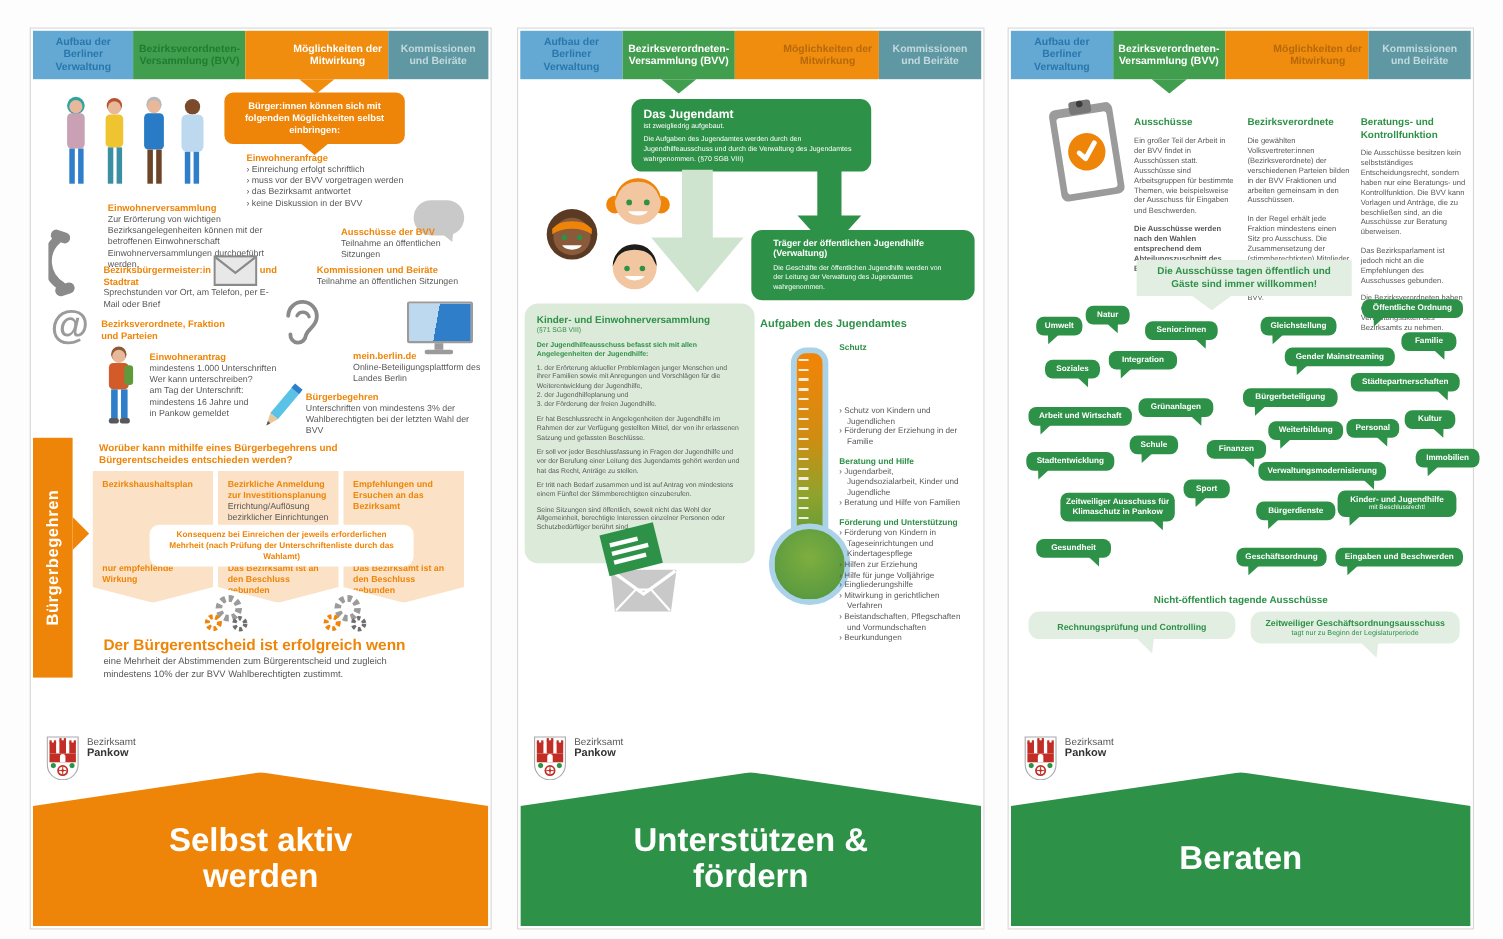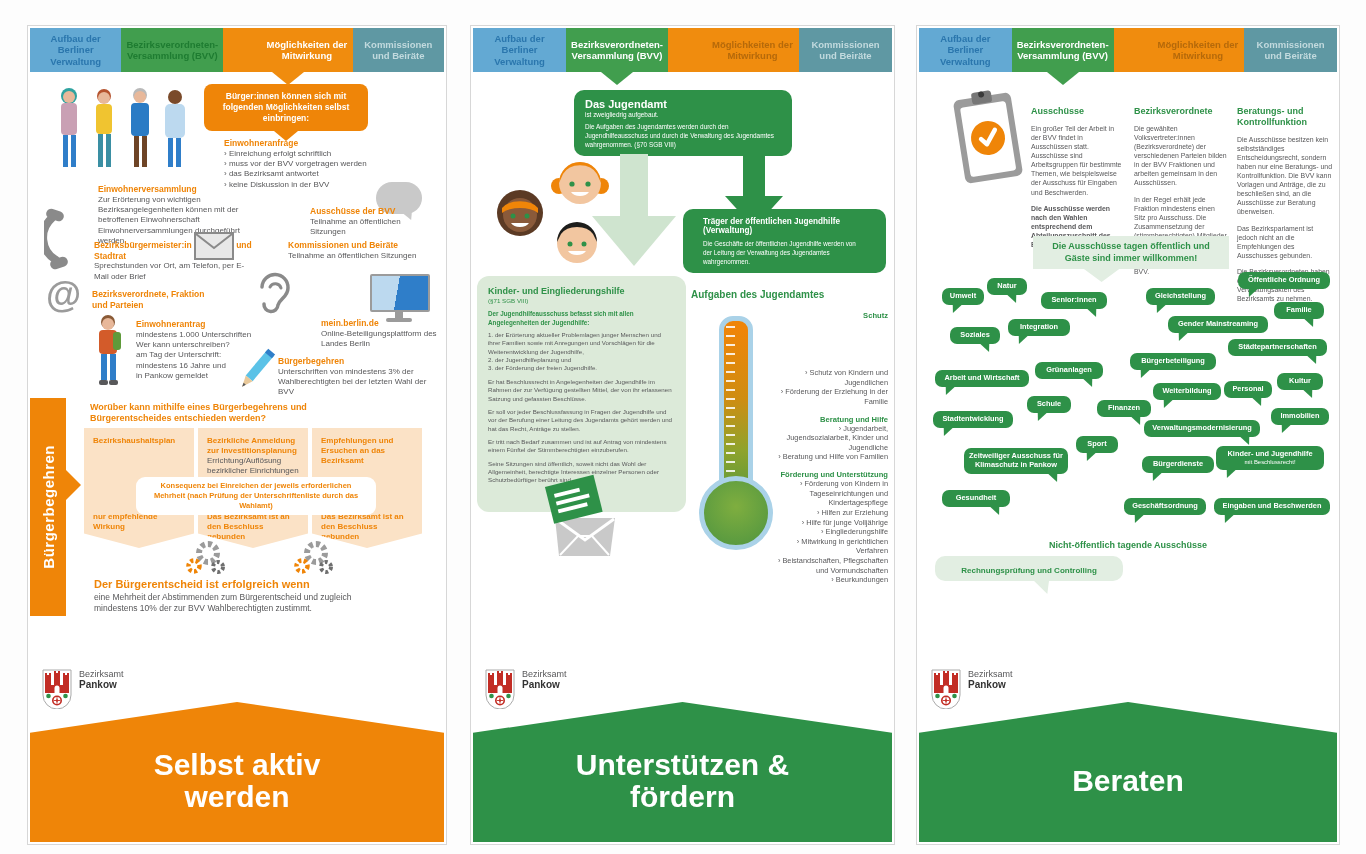--- a/index.html
+++ b/index.html
@@ -261,21 +261,21 @@
       <circle cx="10" cy="26" r="5.5" fill="none" stroke="#ef8508" stroke-width="4.5" stroke-dasharray="3 2.4"></circle>
       <circle cx="34" cy="27" r="5" fill="none" stroke="#6e6e6e" stroke-width="4" stroke-dasharray="3 2.4"></circle>
     </svg>
     <svg class="abs" style="left:264px;top:514px;" width="42" height="36" viewBox="0 0 42 36">
       <circle cx="24" cy="13" r="9" fill="none" stroke="#9b9b9b" stroke-width="6" stroke-dasharray="4 3"></circle>
       <circle cx="10" cy="26" r="5.5" fill="none" stroke="#ef8508" stroke-width="4.5" stroke-dasharray="3 2.4"></circle>
       <circle cx="34" cy="27" r="5" fill="none" stroke="#6e6e6e" stroke-width="4" stroke-dasharray="3 2.4"></circle>
     </svg>
 
     <div class="abs" style="left:66px;top:552px;width:300px;">
-      <div class="oh" style="font-size:11px;">Der Bürgerentscheid ist erfolgreich wenn</div>
+      <div class="oh" style="font-size:14px;">Der Bürgerentscheid ist erfolgreich wenn</div>
       <div class="bt" style="font-size:8.5px;">eine Mehrheit der Abstimmenden zum Bürgerentscheid und zugleich mindestens 10% der zur BVV Wahlberechtigten zustimmt.</div>
     </div>
 
     <div class="logo">
       <svg width="30" height="40" viewBox="0 0 30 40">
         <path d="M1 1 h28 v25 a14 14 0 0 1 -28 0 z" fill="#fff" stroke="#aaa" stroke-width="1"></path>
         <rect x="3" y="6" width="6" height="10" fill="#c22d25"></rect>
           <rect x="3" y="4" width="2" height="3" fill="#c22d25"></rect>
           <rect x="7" y="4" width="2" height="3" fill="#c22d25"></rect>
         <rect x="12" y="4" width="6" height="12" fill="#c22d25"></rect>
@@ -351,41 +351,41 @@
         <circle cx="31" cy="26" r="2.5" fill="#2e9148"></circle>
       <path d="M15 33 a10 7 0 0 0 18 0 z" fill="#fff"></path>
     </svg>
 
     <div class="gbox" style="left:212px;top:183px;width:203px;height:64px;padding:8px 20px;">
       <div class="t" style="font-size:8.2px;">Träger der öffentlichen Jugendhilfe (Verwaltung)</div>
       <div style="font-size:6.3px;margin-top:5px;line-height:1.4;">Die Geschäfte der öffentlichen Jugendhilfe werden von der Leitung der Verwaltung des Jugendamtes wahrgenommen.</div>
     </div>
 
     <div class="lgbox" style="left:6px;top:250px;width:209px;height:236px;padding:10px 11px;">
-      <div class="gh" style="font-size:9px;">Kinder- und Eingliederungshilfe</div>
+      <div class="gh" style="font-size:9px;">Kinder- und Einwohnerversammlung</div>
       <div class="gh" style="font-size:6.2px;font-weight:normal;margin-top:1px;">(§71 SGB VIII)</div>
       <div class="gh" style="font-size:6.3px;margin-top:6px;line-height:1.35;">Der Jugendhilfeausschuss befasst sich mit allen Angelegenheiten der Jugendhilfe:</div>
       <div class="bt" style="font-size:6.2px;margin-top:4px;line-height:1.35;">1. der Erörterung aktueller Problemlagen junger Menschen und ihrer Familien sowie mit Anregungen und Vorschlägen für die Weiterentwicklung der Jugendhilfe,</div>
       <div class="bt" style="font-size:6.2px;line-height:1.35;">2. der Jugendhilfeplanung und</div>
       <div class="bt" style="font-size:6.2px;line-height:1.35;">3. der Förderung der freien Jugendhilfe.</div>
       <div class="bt" style="font-size:6.2px;margin-top:5px;line-height:1.35;">Er hat Beschlussrecht in Angelegenheiten der Jugendhilfe im Rahmen der zur Verfügung gestellten Mittel, der von ihr erlassenen Satzung und gefassten Beschlüsse.</div>
       <div class="bt" style="font-size:6.2px;margin-top:5px;line-height:1.35;">Er soll vor jeder Beschlussfassung in Fragen der Jugendhilfe und vor der Berufung einer Leitung des Jugendamts gehört werden und hat das Recht, Anträge zu stellen.</div>
       <div class="bt" style="font-size:6.2px;margin-top:5px;line-height:1.35;">Er tritt nach Bedarf zusammen und ist auf Antrag von mindestens einem Fünftel der Stimmberechtigten einzuberufen.</div>
       <div class="bt" style="font-size:6.2px;margin-top:5px;line-height:1.35;">Seine Sitzungen sind öffentlich, soweit nicht das Wohl der Allgemeinheit, berechtigte Interessen einzelner Personen oder Schutzbedürftiger berührt sind.</div>
     </div>
 
     <div class="abs gh" style="left:220px;top:263px;font-size:10px;">Aufgaben des Jugendamtes</div>
 
     <div class="thermo" style="left:228px;top:290px;width:70px;height:228px;">
       <div class="tube"></div>
         <div class="ticks"></div>
         <div class="bulb"></div>
     </div>
 
-    <div class="abs" style="left:305px;top:285px;width:112px;text-align:right;">
+    <div class="abs" style="left:292px;top:285px;width:112px;">
       <div class="gh" style="font-size:7.6px;">Schutz</div>
       <div class="bt li" style="font-size:7.4px;margin-top:48px;">Schutz von Kindern und Jugendlichen</div>
       <div class="bt li" style="font-size:7.4px;">Förderung der Erziehung in der Familie</div>
       <div class="gh" style="font-size:7.6px;margin-top:8px;">Beratung und Hilfe</div>
       <div class="bt li" style="font-size:7.4px;">Jugendarbeit, Jugendsozialarbeit, Kinder und Jugendliche</div>
       <div class="bt li" style="font-size:7.4px;">Beratung und Hilfe von Familien</div>
       <div class="gh" style="font-size:7.6px;margin-top:8px;">Förderung und Unterstützung</div>
       <div class="bt li" style="font-size:7.4px;">Förderung von Kindern in Tageseinrichtungen und Kindertagespflege</div>
       <div class="bt li" style="font-size:7.4px;">Hilfen zur Erziehung</div>
       <div class="bt li" style="font-size:7.4px;">Hilfe für junge Volljährige</div>
@@ -491,33 +491,37 @@
     <div class="bub tl" style="left:213px;top:327px;width:86px;"><span>Bürgerbeteiligung</span></div>
     <div class="bub tl" style="left:18px;top:344px;width:94px;"><span>Arbeit und Wirtschaft</span></div>
     <div class="bub tr" style="left:118px;top:336px;width:68px;"><span>Grünanlagen</span></div>
     <div class="bub tl" style="left:236px;top:357px;width:68px;"><span>Weiterbildung</span></div>
     <div class="bub tr" style="left:307px;top:355px;width:48px;"><span>Personal</span></div>
     <div class="bub tr" style="left:360px;top:347px;width:46px;"><span>Kultur</span></div>
     <div class="bub tl" style="left:110px;top:370px;width:44px;"><span>Schule</span></div>
     <div class="bub tr" style="left:180px;top:374px;width:54px;"><span>Finanzen</span></div>
     <div class="bub tl" style="left:16px;top:385px;width:80px;"><span>Stadtentwicklung</span></div>
     <div class="bub tr" style="left:227px;top:394px;width:116px;"><span>Verwaltungsmodernisierung</span></div>
-    <div class="bub tl" style="left:354px;top:382px;width:58px;"><span>Immobilien</span></div>
+    <div class="bub tl" style="left:370px;top:382px;width:58px;"><span>Immobilien</span></div>
     <div class="bub tl" style="left:159px;top:410px;width:42px;"><span>Sport</span></div>
     <div class="bub tr" style="left:47px;top:422px;width:104px;"><span>Zeitweiliger Ausschuss für Klimaschutz in Pankow</span></div>
     <div class="bub tl" style="left:225px;top:430px;width:72px;"><span>Bürgerdienste</span></div>
     <div class="bub tl" style="left:299px;top:420px;width:108px;"><span>Kinder- und Jugendhilfe</span><span class="sub">mit Beschlussrecht!</span></div>
     <div class="bub tr" style="left:25px;top:464px;width:68px;"><span>Gesundheit</span></div>
     <div class="bub tl" style="left:207px;top:472px;width:82px;"><span>Geschäftsordnung</span></div>
     <div class="bub tl" style="left:297px;top:472px;width:116px;"><span>Eingaben und Beschwerden</span></div>
 
     <div class="npt">Nicht-öffentlich tagende Ausschüsse</div>
 
     <div class="lbub" style="left:18px;top:530px;width:188px;padding-top:10px;">
       <span>Rechnungsprüfung und Controlling</span>
+    </div>
+    <div class="lbub" style="left:220px;top:530px;width:190px;">
+      <span>Zeitweiliger Geschäftsordnungsausschuss</span>
+      <span class="sub">tagt nur zu Beginn der Legislaturperiode</span>
     </div>
 
     <div class="logo">
       <svg width="30" height="40" viewBox="0 0 30 40">
         <path d="M1 1 h28 v25 a14 14 0 0 1 -28 0 z" fill="#fff" stroke="#aaa" stroke-width="1"></path>
         <rect x="3" y="6" width="6" height="10" fill="#c22d25"></rect>
           <rect x="3" y="4" width="2" height="3" fill="#c22d25"></rect>
           <rect x="7" y="4" width="2" height="3" fill="#c22d25"></rect>
         <rect x="12" y="4" width="6" height="12" fill="#c22d25"></rect>
           <rect x="12" y="2" width="2" height="3" fill="#c22d25"></rect>

